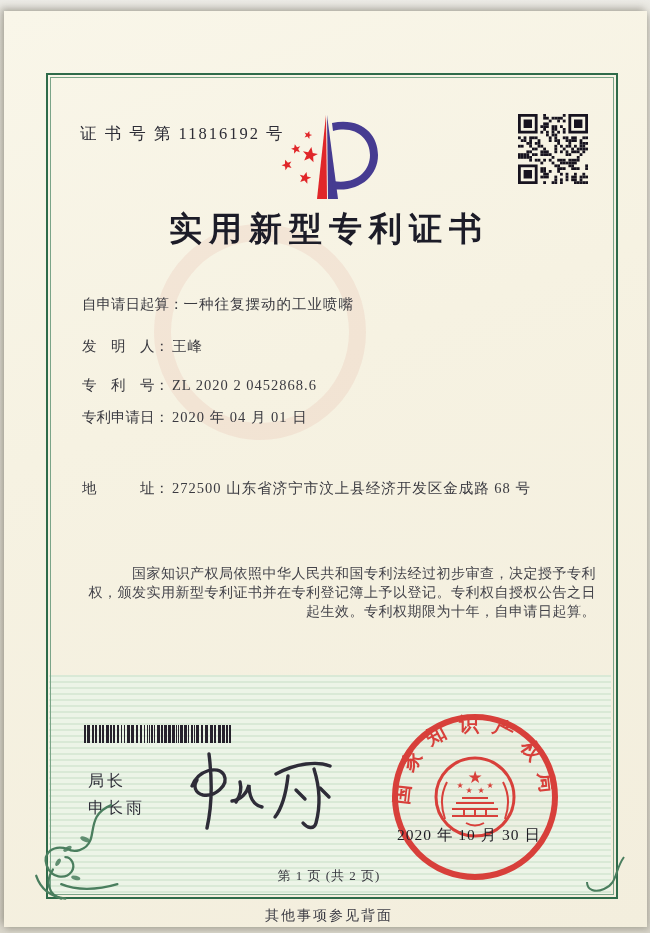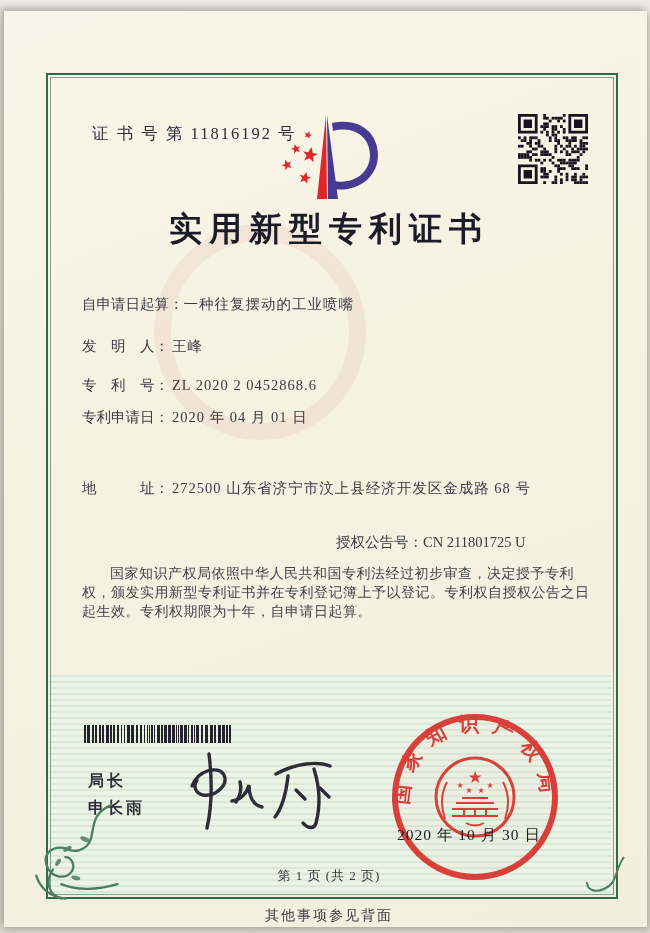--- a/index.html
+++ b/index.html
@@ -14,31 +14,31 @@
   .frame{position:absolute;left:42px;top:62px;width:568px;height:822px;
          border:2.5px solid #2f6b4a;}
   .frame-inner{position:absolute;inset:2px;border:1px solid #7aa488;}
   
   .band{position:absolute;left:45px;top:664px;width:562px;height:219px;
         background:repeating-linear-gradient(180deg,#d9e9d6 0 2px,#ecf4e7 2px 6px);}
   
   .ghost-ring{position:absolute;left:150px;top:213px;width:178px;height:182px;
         border:17px solid rgba(214,92,80,.09);border-radius:50%;}
   .certno{position:absolute;left:76px;top:112px;font-size:16.5px;color:#2d2d36;
-        letter-spacing:2px;margin-left:12px;}
+        letter-spacing:2px;}
   .title{position:absolute;left:0;top:196px;width:650px;text-align:center;
         font-size:33px;font-weight:bold;letter-spacing:7px;color:#1c1c28;}
   .row{position:absolute;left:78px;font-size:14.5px;color:#3a3a40;white-space:nowrap;}
   .row .lbl{display:inline-block;min-width:90px;}
   .row .val{letter-spacing:1px;text-align:center;}
   .row2{position:absolute;font-size:14.5px;color:#3a3a40;white-space:nowrap;}
   .paras{position:absolute;left:78px;top:553px;width:514px;font-size:14px;
         line-height:19px;color:#43434a;letter-spacing:.5px;}
-  .paras p{margin:0;text-indent:2em;}
-  .officer{position:absolute;left:84px;font-size:16px;color:#2e2e38;letter-spacing:3px;font-weight:bold;}
+  .paras p{margin:0;text-indent:2em;text-align:right;}
+  .officer{position:absolute;left:84px;font-size:16px;color:#2e2e38;letter-spacing:3px;}
   .sealdate{position:absolute;left:393px;top:814px;width:160px;font-size:15.5px;
         color:#1d1d24;letter-spacing:1px;white-space:nowrap;}
   .pagefoot{position:absolute;left:0;top:856px;width:650px;text-align:center;
         font-size:13px;color:#37373f;letter-spacing:1px;}
   .backnote{position:absolute;left:0;top:896px;width:650px;text-align:center;
         font-size:14px;color:#3c3c44;letter-spacing:2px;}
   svg{position:absolute;overflow:visible;}
 </style>
 </head>
 <body>
@@ -273,23 +273,20 @@
     <div class="row" style="top:365px">
       <span class="lbl">专　利　号：</span><span class="val">ZL 2020 2 0452868.6</span>
     </div>
     <div class="row" style="top:397px">
       <span class="lbl">专利申请日：</span><span class="val">2020 年 04 月 01 日</span>
     </div>
     <div class="row" style="top:468px">
       <span class="lbl">地　　　址：</span><span class="val">272500 山东省济宁市汶上县经济开发区金成路 68 号</span>
     </div>
 
-    <div class="row2" style="left:332px;top:522px">
-      <span>授权公告号：</span><span class="val">CN 211801725 U</span>
-    </div>
 
     <div class="paras">
       <p>国家知识产权局依照中华人民共和国专利法经过初步审查，决定授予专利权，颁发实用新型专利证书并在专利登记簿上予以登记。专利权自授权公告之日起生效。专利权期限为十年，自申请日起算。</p>
     </div>
 
     <div class="band"></div>
 
     <svg id="barcode" style="left:80px;top:714px" width="150" height="18" viewBox="0 0 150 18" fill="#26222c">
         <rect x="0" y="0" width="2" height="18"></rect>
         <rect x="3" y="0" width="3" height="18"></rect>

